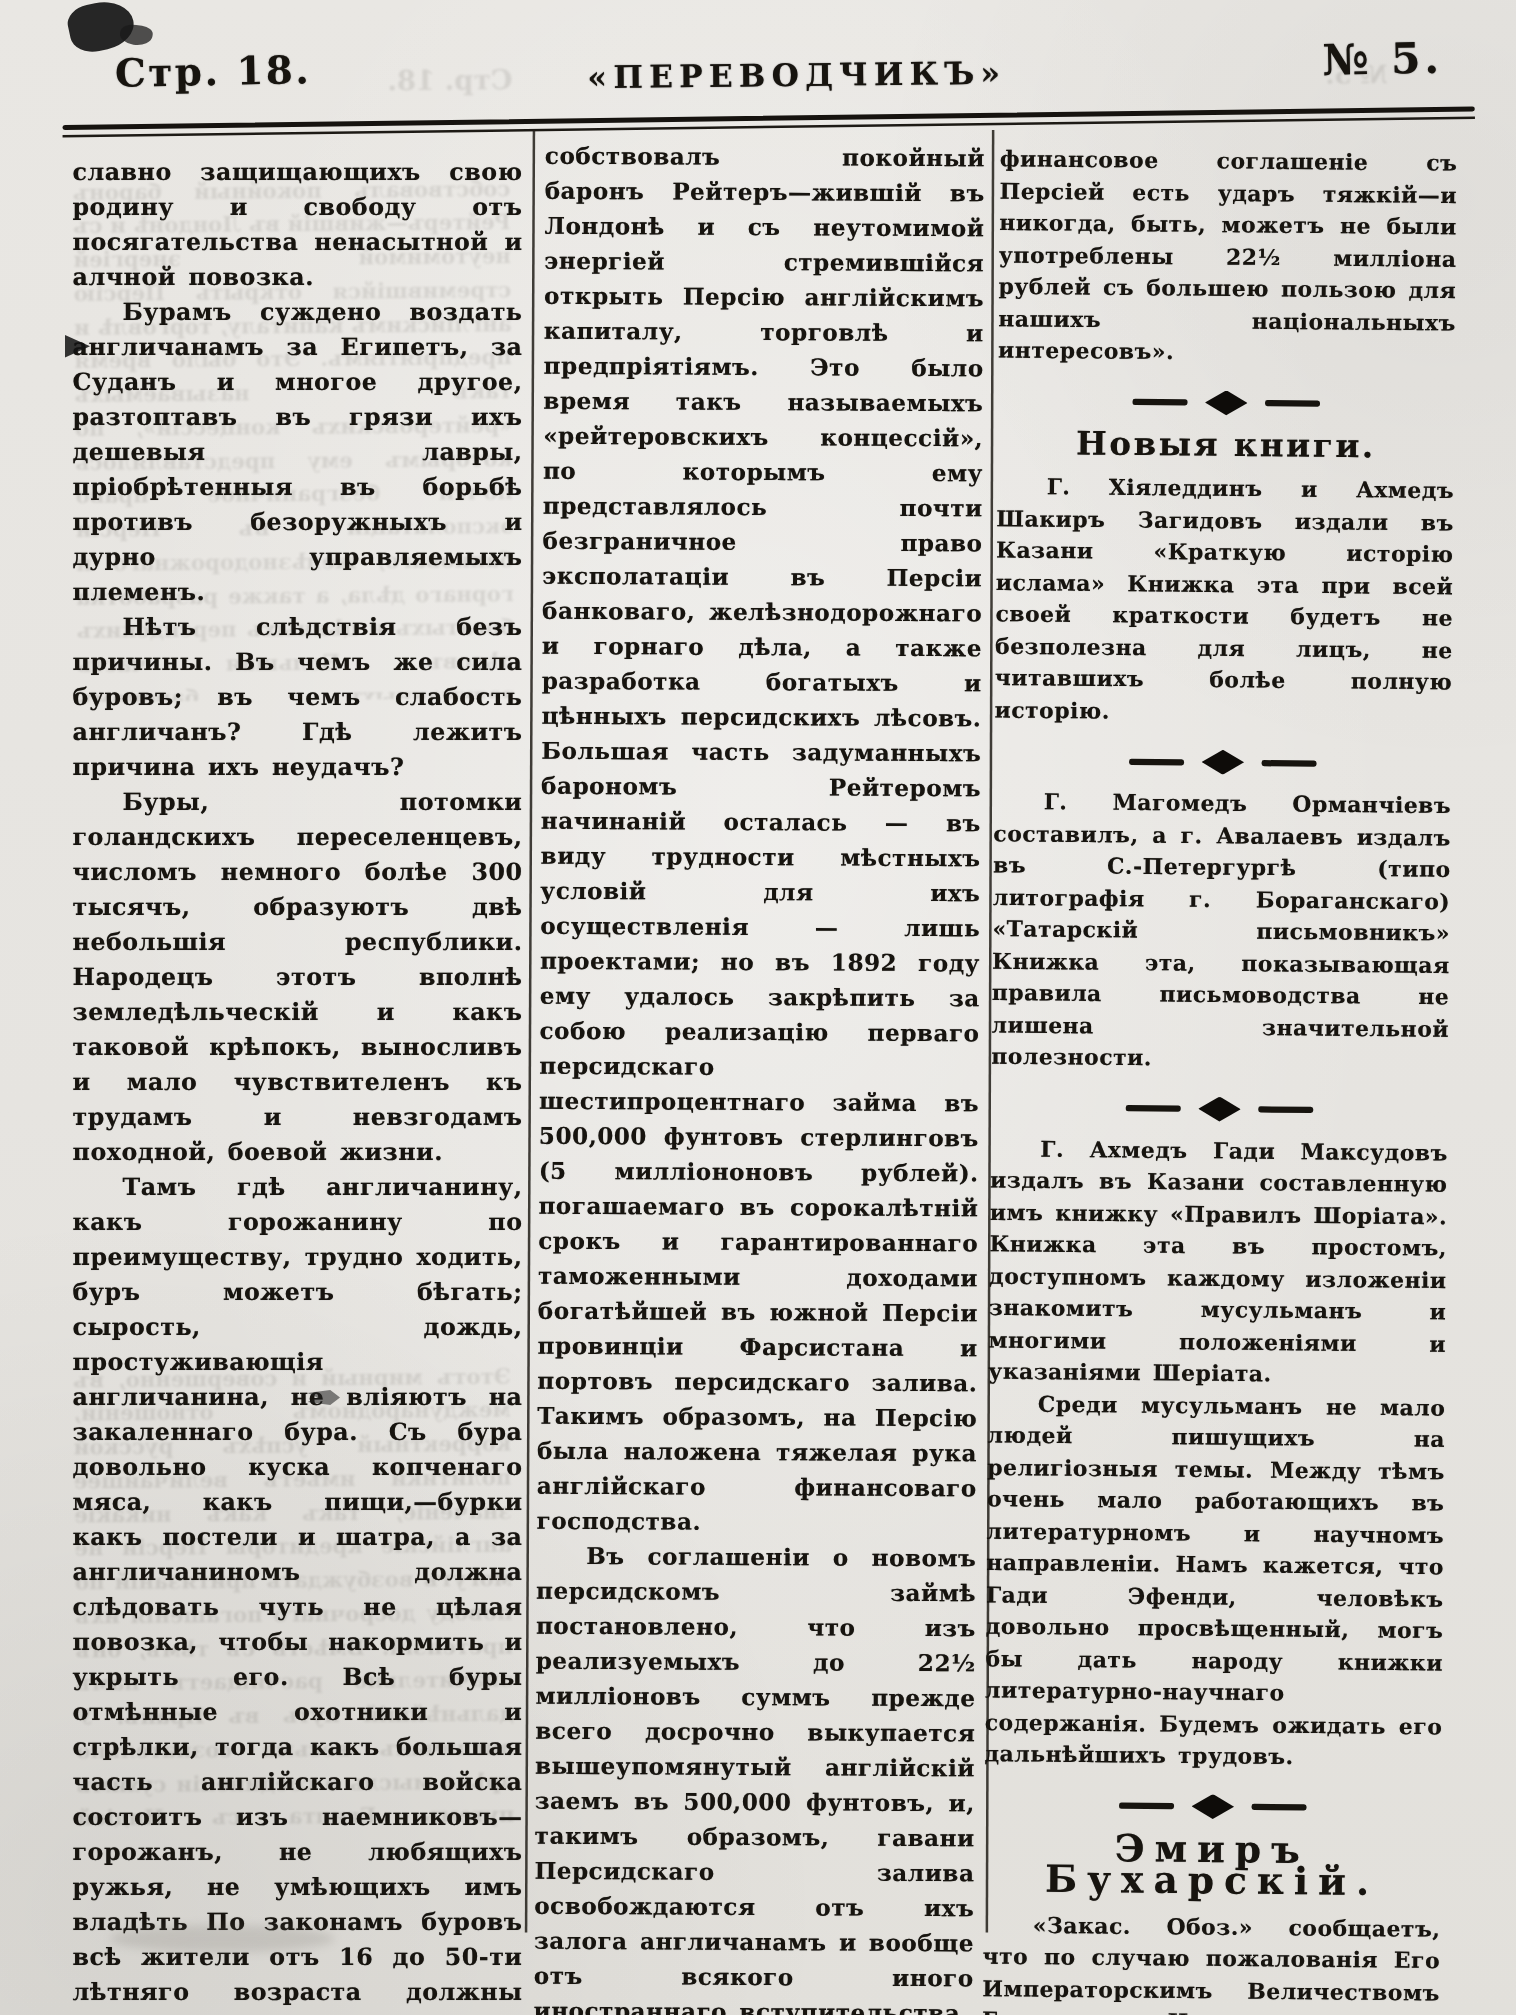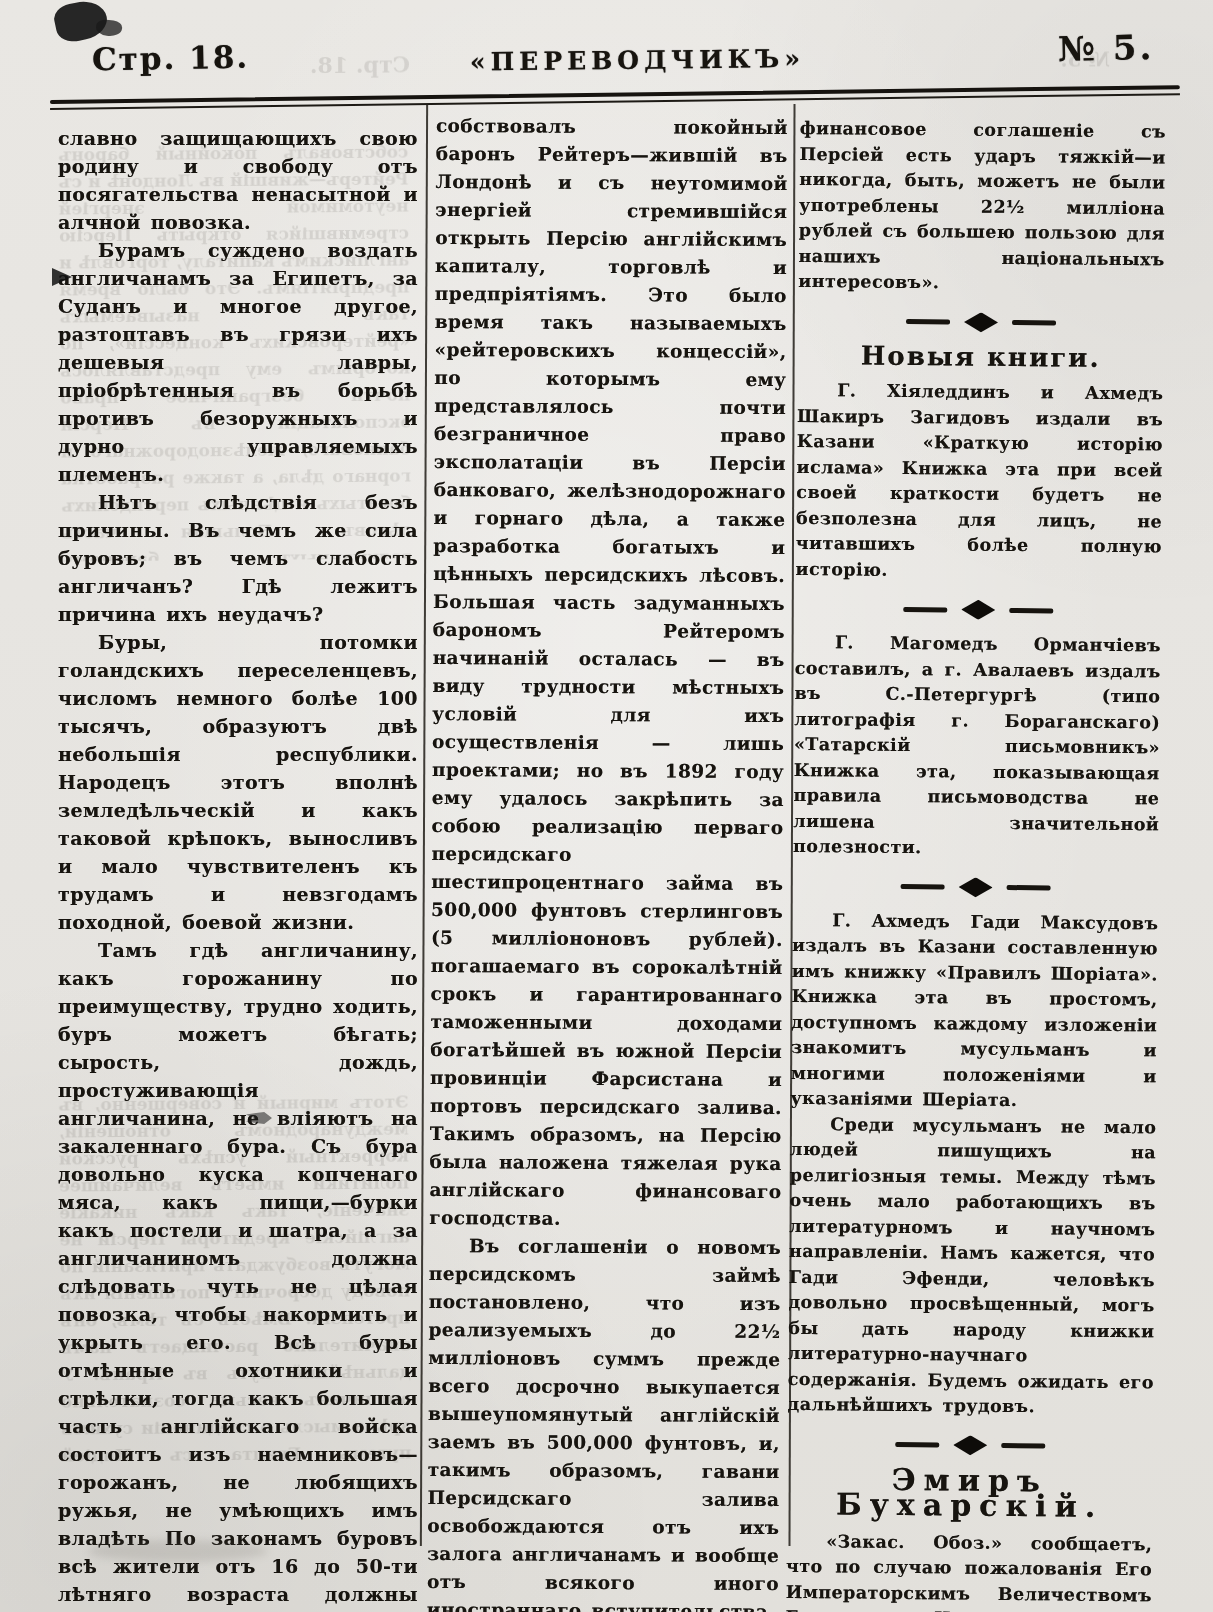--- a/index.html
+++ b/index.html
@@ -80,21 +80,21 @@
     <div class="r2"></div>
 </div>
 
 <div class="vrule left"></div>
 <div class="vrule right"></div>
 
 <div class="col col1">
     <p class="para noind">славно защищающихъ свою родину и свободу отъ посягательства ненасытной и алчной повозка.</p>
     <p class="para">Бурамъ суждено воздать англичанамъ за Египетъ, за Суданъ и многое другое, разтоптавъ въ грязи ихъ дешевыя лавры, пріобрѣтенныя въ борьбѣ противъ безоружныхъ и дурно управляемыхъ племенъ.</p>
     <p class="para">Нѣтъ слѣдствія безъ причины. Въ чемъ же сила буровъ; въ чемъ слабость англичанъ? Гдѣ лежитъ причина ихъ неудачъ?</p>
-    <p class="para">Буры, потомки голандскихъ переселенцевъ, числомъ немного болѣе 100 тысячъ, образуютъ двѣ небольшія республики. Народецъ этотъ вполнѣ земледѣльческій и какъ таковой крѣпокъ, выносливъ и мало чувствителенъ къ трудамъ и невзгодамъ походной, боевой жизни.</p>
+    <p class="para">Буры, потомки голандскихъ переселенцевъ, числомъ немного болѣе 300 тысячъ, образуютъ двѣ небольшія республики. Народецъ этотъ вполнѣ земледѣльческій и какъ таковой крѣпокъ, выносливъ и мало чувствителенъ къ трудамъ и невзгодамъ походной, боевой жизни.</p>
     <p class="para">Тамъ гдѣ англичанину, какъ горожанину по преимуществу, трудно ходить, буръ можетъ бѣгать; сырость, дождь, простуживающія англичанина, не вліяютъ на закаленнаго бура. Съ бура довольно куска копченаго мяса, какъ пищи,—бурки какъ постели и шатра, а за англичаниномъ должна слѣдовать чуть не цѣлая повозка, чтобы накормить и укрыть его. Всѣ буры отмѣнные охотники и стрѣлки, тогда какъ большая часть англійскаго войска состоитъ изъ наемниковъ—горожанъ, не любящихъ ружья, не умѣющихъ имъ владѣть По законамъ буровъ всѣ жители отъ 16 до 50-ти лѣтняго возраста должны быть готовыми итти на войну и имѣть необходимое и лучшее вооруженіе. Поэтому небольшой народъ выставляетъ большое число бойцовъ.</p>
   </div>
 <div class="col col2">
     <p class="para noind">собствовалъ покойный баронъ Рейтеръ—жившій въ Лондонѣ и съ неутомимой энергіей стремившійся открыть Персію англійскимъ капиталу, торговлѣ и предпріятіямъ. Это было время такъ называемыхъ «рейтеровскихъ концессій», по которымъ ему представлялось почти безграничное право эксполатаціи въ Персіи банковаго, желѣзнодорожнаго и горнаго дѣла, а также разработка богатыхъ и цѣнныхъ персидскихъ лѣсовъ. Большая часть задуманныхъ барономъ Рейтеромъ начинаній осталась — въ виду трудности мѣстныхъ условій для ихъ осуществленія — лишь проектами; но въ 1892 году ему удалось закрѣпить за собою реализацію перваго персидскаго шестипроцентнаго займа въ 500,000 фунтовъ стерлинговъ (5 милліононовъ рублей). погашаемаго въ сорокалѣтній срокъ и гарантированнаго таможенными доходами богатѣйшей въ южной Персіи провинціи Фарсистана и портовъ персидскаго залива. Такимъ образомъ, на Персію была наложена тяжелая рука англійскаго финансоваго господства.</p>
     <p class="para">Въ соглашеніи о новомъ персидскомъ займѣ постановлено, что изъ реализуемыхъ до 22½ милліоновъ суммъ прежде всего досрочно выкупается вышеупомянутый англійскій заемъ въ 500,000 фунтовъ, и, такимъ образомъ, гавани Персидскаго залива освобождаются отъ ихъ залога англичанамъ и вообще отъ всякого иного иностраннаго вступительства.</p>
   </div>
 <div class="col col3">
     <p class="para noind">финансовое соглашеніе съ Персіей есть ударъ тяжкій—и никогда, быть, можетъ не были употреблены 22½ милліона рублей съ большею пользою для нашихъ національныхъ интересовъ».</p>
     <div class="ornament">
       <span class="orn-dash"></span>

